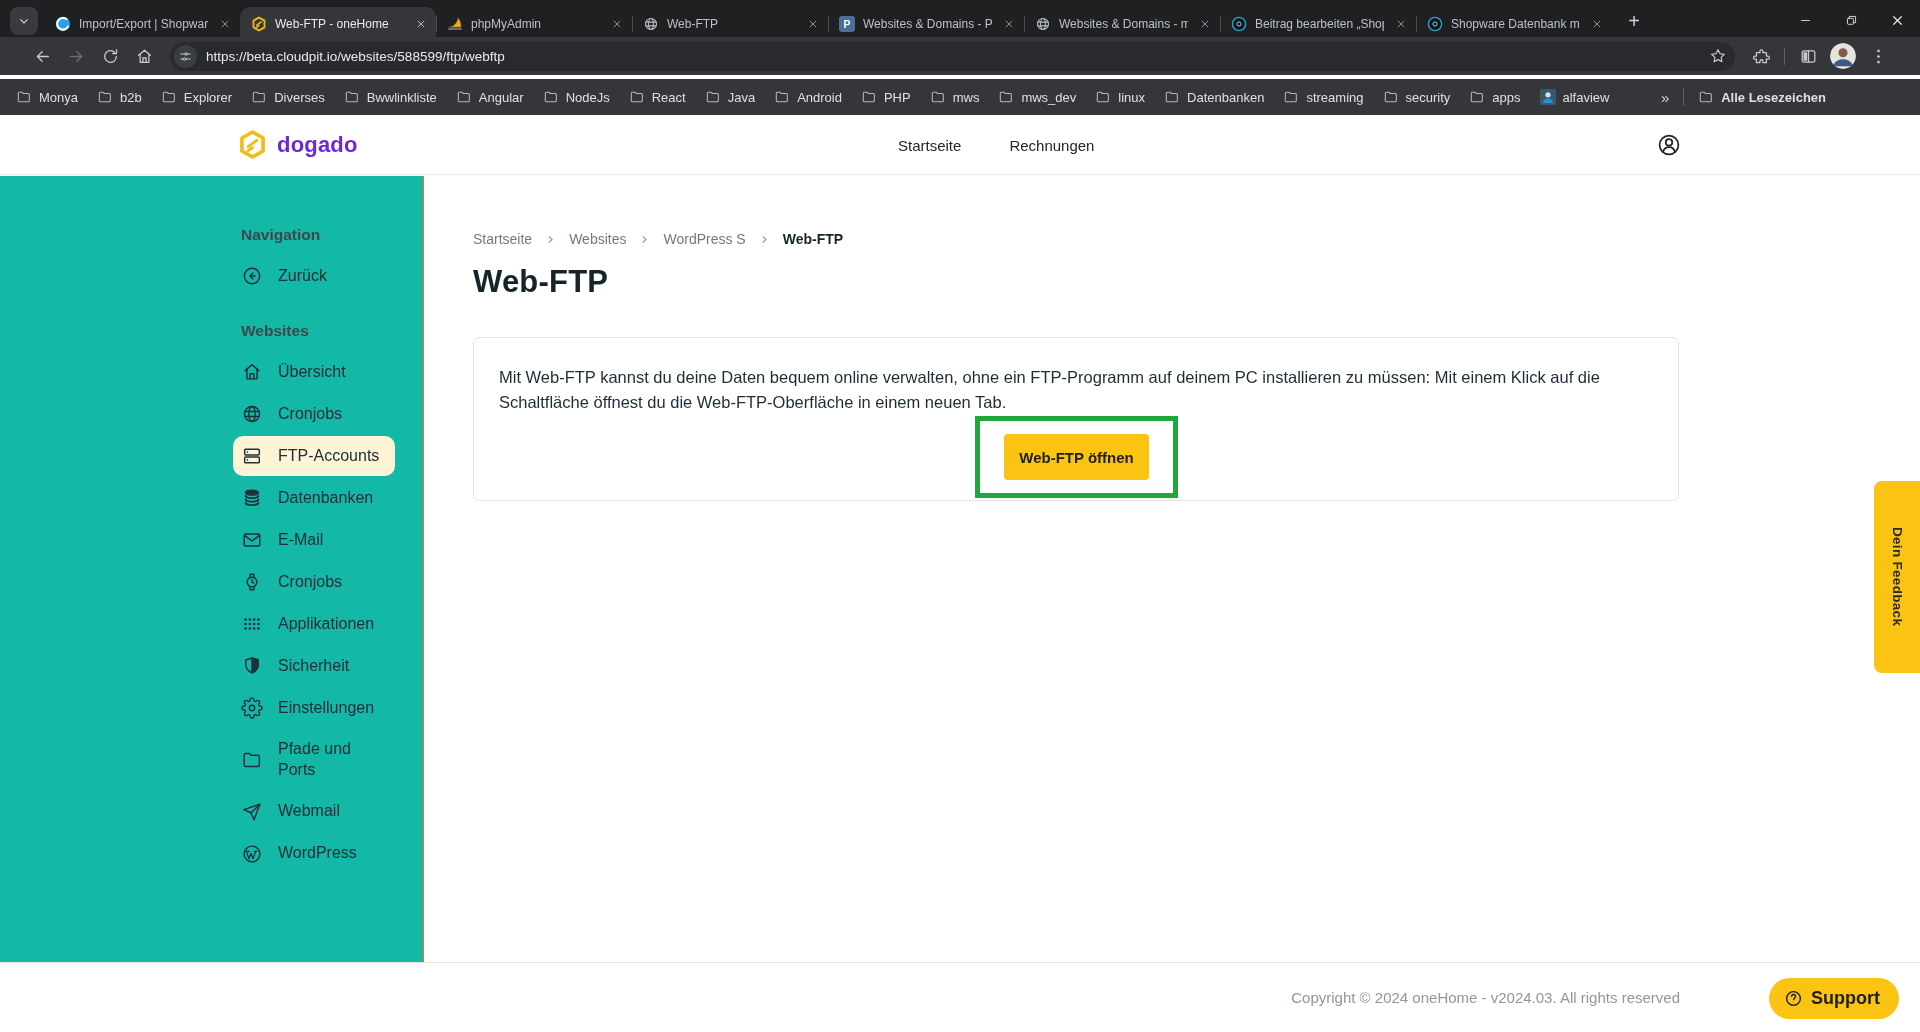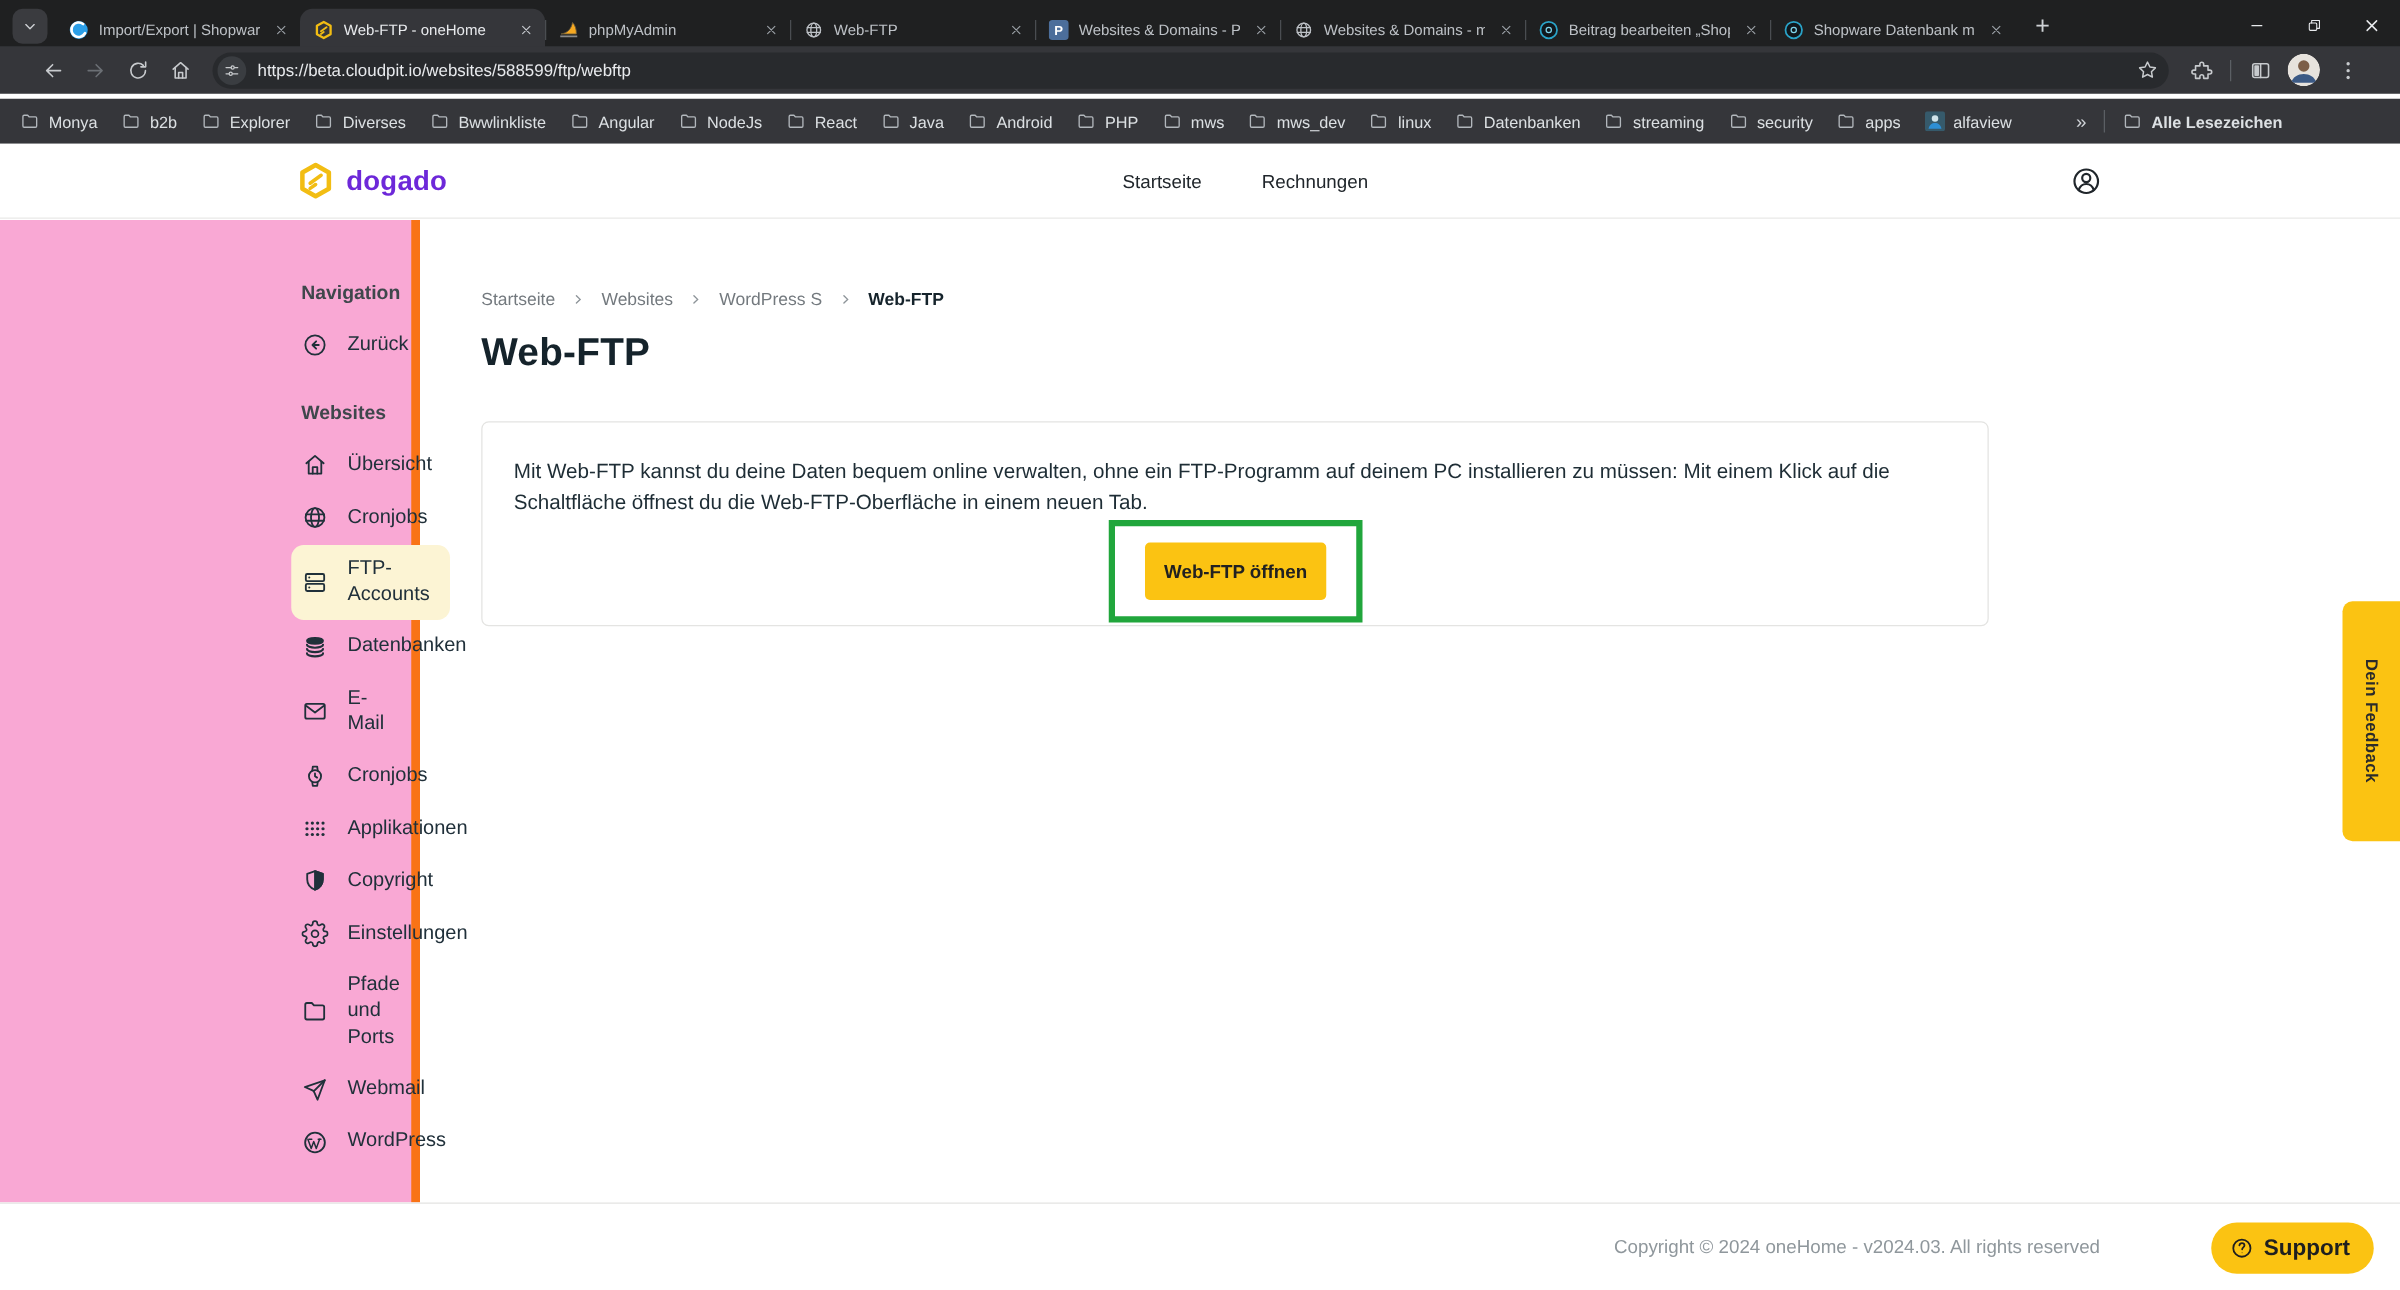--- a/index.html
+++ b/index.html
@@ -52,21 +52,21 @@
   
   .siteheader { position:absolute; top:115px; left:0; right:0; height:60px; background:#fff; border-bottom:1px solid #e9e9e7; }
   .brand { position:absolute; left:237px; top:14px; display:flex; align-items:center; gap:9px; }
   .brand .logoicon { width:31px; height:31px; }
   .brandname { font-size:22px; font-weight:700; color:#6d28d9; letter-spacing:.2px; }
   .mainnav { position:absolute; left:898px; top:0; height:60px; display:flex; align-items:center; gap:48px; font-size:15px; color:#20262b; }
   .accounticon { position:absolute; right:238px; top:17px; width:26px; height:26px; color:#20262b; }
 
   
   .bodywrap { position:absolute; top:176px; bottom:70px; left:0; right:0; display:flex; }
-  .sidebar { width:336px; background:#f9a8d4; border-right:7px solid #f97316; padding:50px 0 0 233px; }
+  .sidebar { width:424px; background:#14b8a6; border-right:1px solid #f97316; padding:50px 0 0 233px; }
   .sidelabel { margin:0 0 12px 8px; font-size:15.5px; font-weight:600; color:#3f474c; }
   .sidelabel.second { margin-top:26px; }
   .sideitem { display:flex; align-items:center; gap:15px; padding:9px 16px 9px 8px; width:fit-content; border-radius:10px; margin-bottom:2px; font-size:16px; color:#20303a; }
   .sideitem .sicon { width:22px; height:22px; flex:0 0 22px; color:#20303a; }
   .sideitem .slbl { max-width:110px; line-height:1.3; }
   .sideitem.active { background:#fcf4d4; }
   .backitem { margin-bottom:24px; }
 
   .main { flex:1; position:relative; padding:55px 0 0 49px; }
   .breadcrumb { list-style:none; display:flex; align-items:center; gap:13px; font-size:14px; color:#73797e; }
@@ -664,21 +664,21 @@
           <span class="slbl">Applikationen</span>
         </div>
 
         <div class="sideitem">
           <span class="sicon icon">
             <svg viewBox="0 0 24 24" fill="none" stroke="currentColor" stroke-width="1.6" stroke-linecap="round" stroke-linejoin="round">
               <path d="M12 3.2l6.8 2.3v4.7c0 4.3-2.7 7.6-6.8 9.2-4.1-1.6-6.8-4.9-6.8-9.2V5.5z"></path>
               <path d="M12 3.2l6.8 2.3v4.7c0 4.3-2.7 7.6-6.8 9.2z" fill="currentColor"></path>
             </svg>
           </span>
-          <span class="slbl">Copyright</span>
+          <span class="slbl">Sicherheit</span>
         </div>
 
         <div class="sideitem">
           <span class="sicon icon">
             <svg viewBox="0 0 24 24" fill="none" stroke="currentColor" stroke-width="1.5" stroke-linecap="round" stroke-linejoin="round">
               <circle cx="12" cy="12" r="3"></circle>
               <path d="M19.4 15a1.65 1.65 0 0 0 .33 1.82l.06.06a2 2 0 0 1 0 2.83 2 2 0 0 1-2.83 0l-.06-.06a1.65 1.65 0 0 0-1.82-.33 1.65 1.65 0 0 0-1 1.51V21a2 2 0 0 1-2 2 2 2 0 0 1-2-2v-.09A1.65 1.65 0 0 0 9 19.4a1.65 1.65 0 0 0-1.82.33l-.06.06a2 2 0 0 1-2.83 0 2 2 0 0 1 0-2.83l.06-.06a1.65 1.65 0 0 0 .33-1.82 1.65 1.65 0 0 0-1.51-1H3a2 2 0 0 1-2-2 2 2 0 0 1 2-2h.09A1.65 1.65 0 0 0 4.6 9a1.65 1.65 0 0 0-.33-1.82l-.06-.06a2 2 0 0 1 0-2.83 2 2 0 0 1 2.83 0l.06.06a1.65 1.65 0 0 0 1.82.33H9a1.65 1.65 0 0 0 1-1.51V3a2 2 0 0 1 2-2 2 2 0 0 1 2 2v.09a1.65 1.65 0 0 0 1 1.51 1.65 1.65 0 0 0 1.82-.33l.06-.06a2 2 0 0 1 2.83 0 2 2 0 0 1 0 2.83l-.06.06a1.65 1.65 0 0 0-.33 1.82V9a1.65 1.65 0 0 0 1.51 1H21a2 2 0 0 1 2 2 2 2 0 0 1-2 2h-.09a1.65 1.65 0 0 0-1.51 1z"></path>
             </svg>
           </span>
           <span class="slbl">Einstellungen</span>

